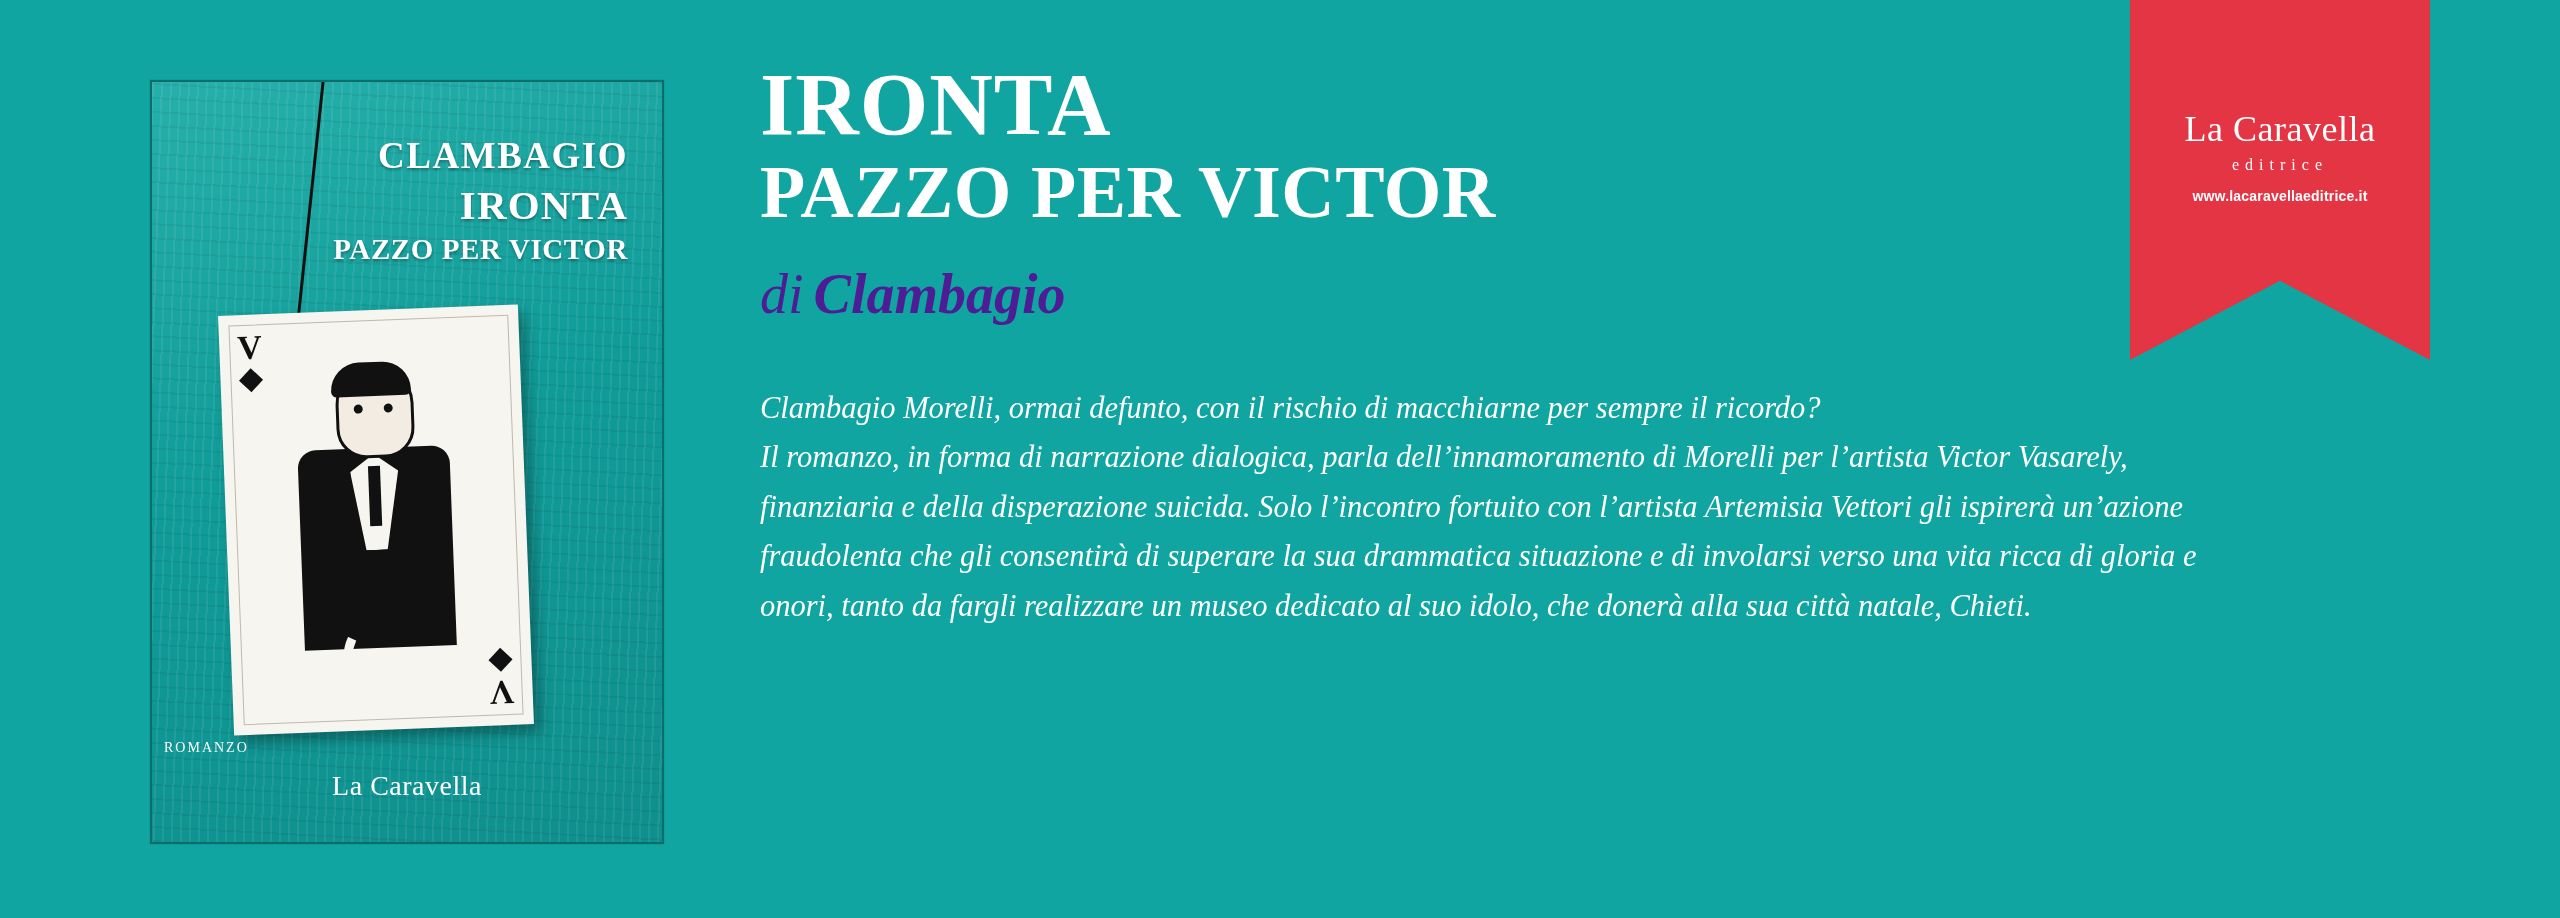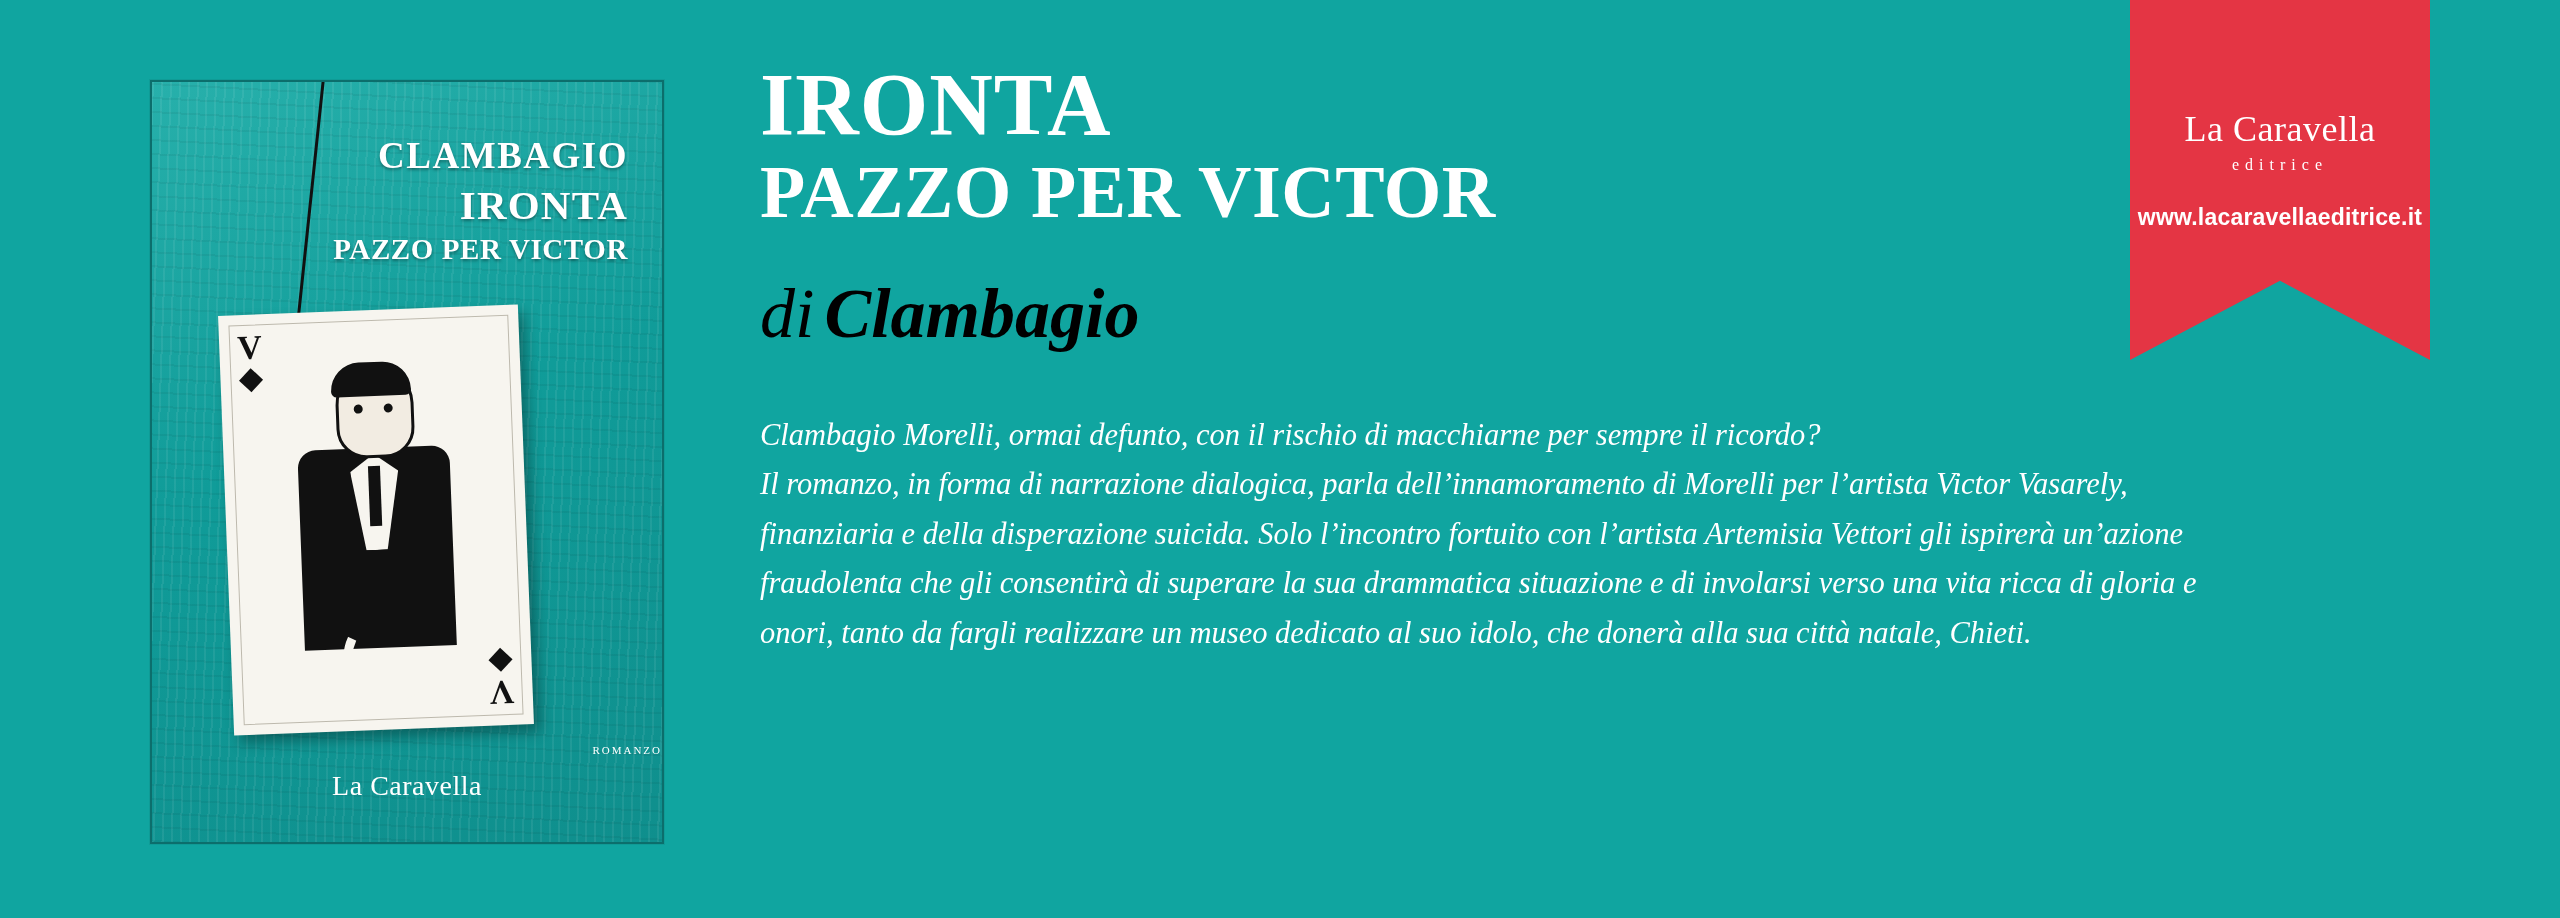--- a/index.html
+++ b/index.html
@@ -173,26 +173,27 @@
     left: 168px;
     top: -220px;
     width: 3px;
     height: 470px;
     background: #111;
     transform: rotate(6deg);
   }
   .cover-romanzo {
     position: absolute;
     width: 100%;
-    text-align: right;
+    text-align: left;
     bottom: 86px;
     color: #ffffff;
-    font-size: 11px;
+    font-size: 14px;
     letter-spacing: 2px;
     text-transform: uppercase;
+    padding-left: 12px;
   }
   .cover-logo {
     position: absolute;
     width: 100%;
     text-align: center;
     bottom: 40px;
     color: #ffffff;
     font-size: 28px;
     letter-spacing: 0.5px;
   }
@@ -215,23 +216,23 @@
   .title-second {
     font-family: "Liberation Serif", serif;
     font-weight: bold;
     color: #ffffff;
     font-size: 74px;
     line-height: 1.05;
     letter-spacing: 0.5px;
     margin-top: 6px;
   }
   .byline {
-    margin-top: 47px;
-    color: #000000;
-    font-size: 70px;
+    margin-top: 34px;
+    color: #4c1d95;
+    font-size: 56px;
     line-height: 1;
   }
   .byline .di {
     font-style: italic;
     font-weight: normal;
   }
   .byline .name {
     font-style: italic;
     font-weight: bold;
     margin-left: 10px;
@@ -263,23 +264,23 @@
     font-size: 36px;
     letter-spacing: 0.5px;
   }
   .ribbon-sub {
     font-size: 16px;
     letter-spacing: 6px;
     margin-top: 6px;
     font-family: "Liberation Serif", serif;
   }
   .ribbon-url {
-    margin-top: 30px;
+    margin-top: 14px;
     font-family: "Liberation Sans", sans-serif;
-    font-size: 23px;
+    font-size: 14px;
     font-weight: bold;
     letter-spacing: 0.2px;
   }
 </style>
 </head>
 <body>
 
 <div class="banner">
 
   <div class="cover-wrap">

